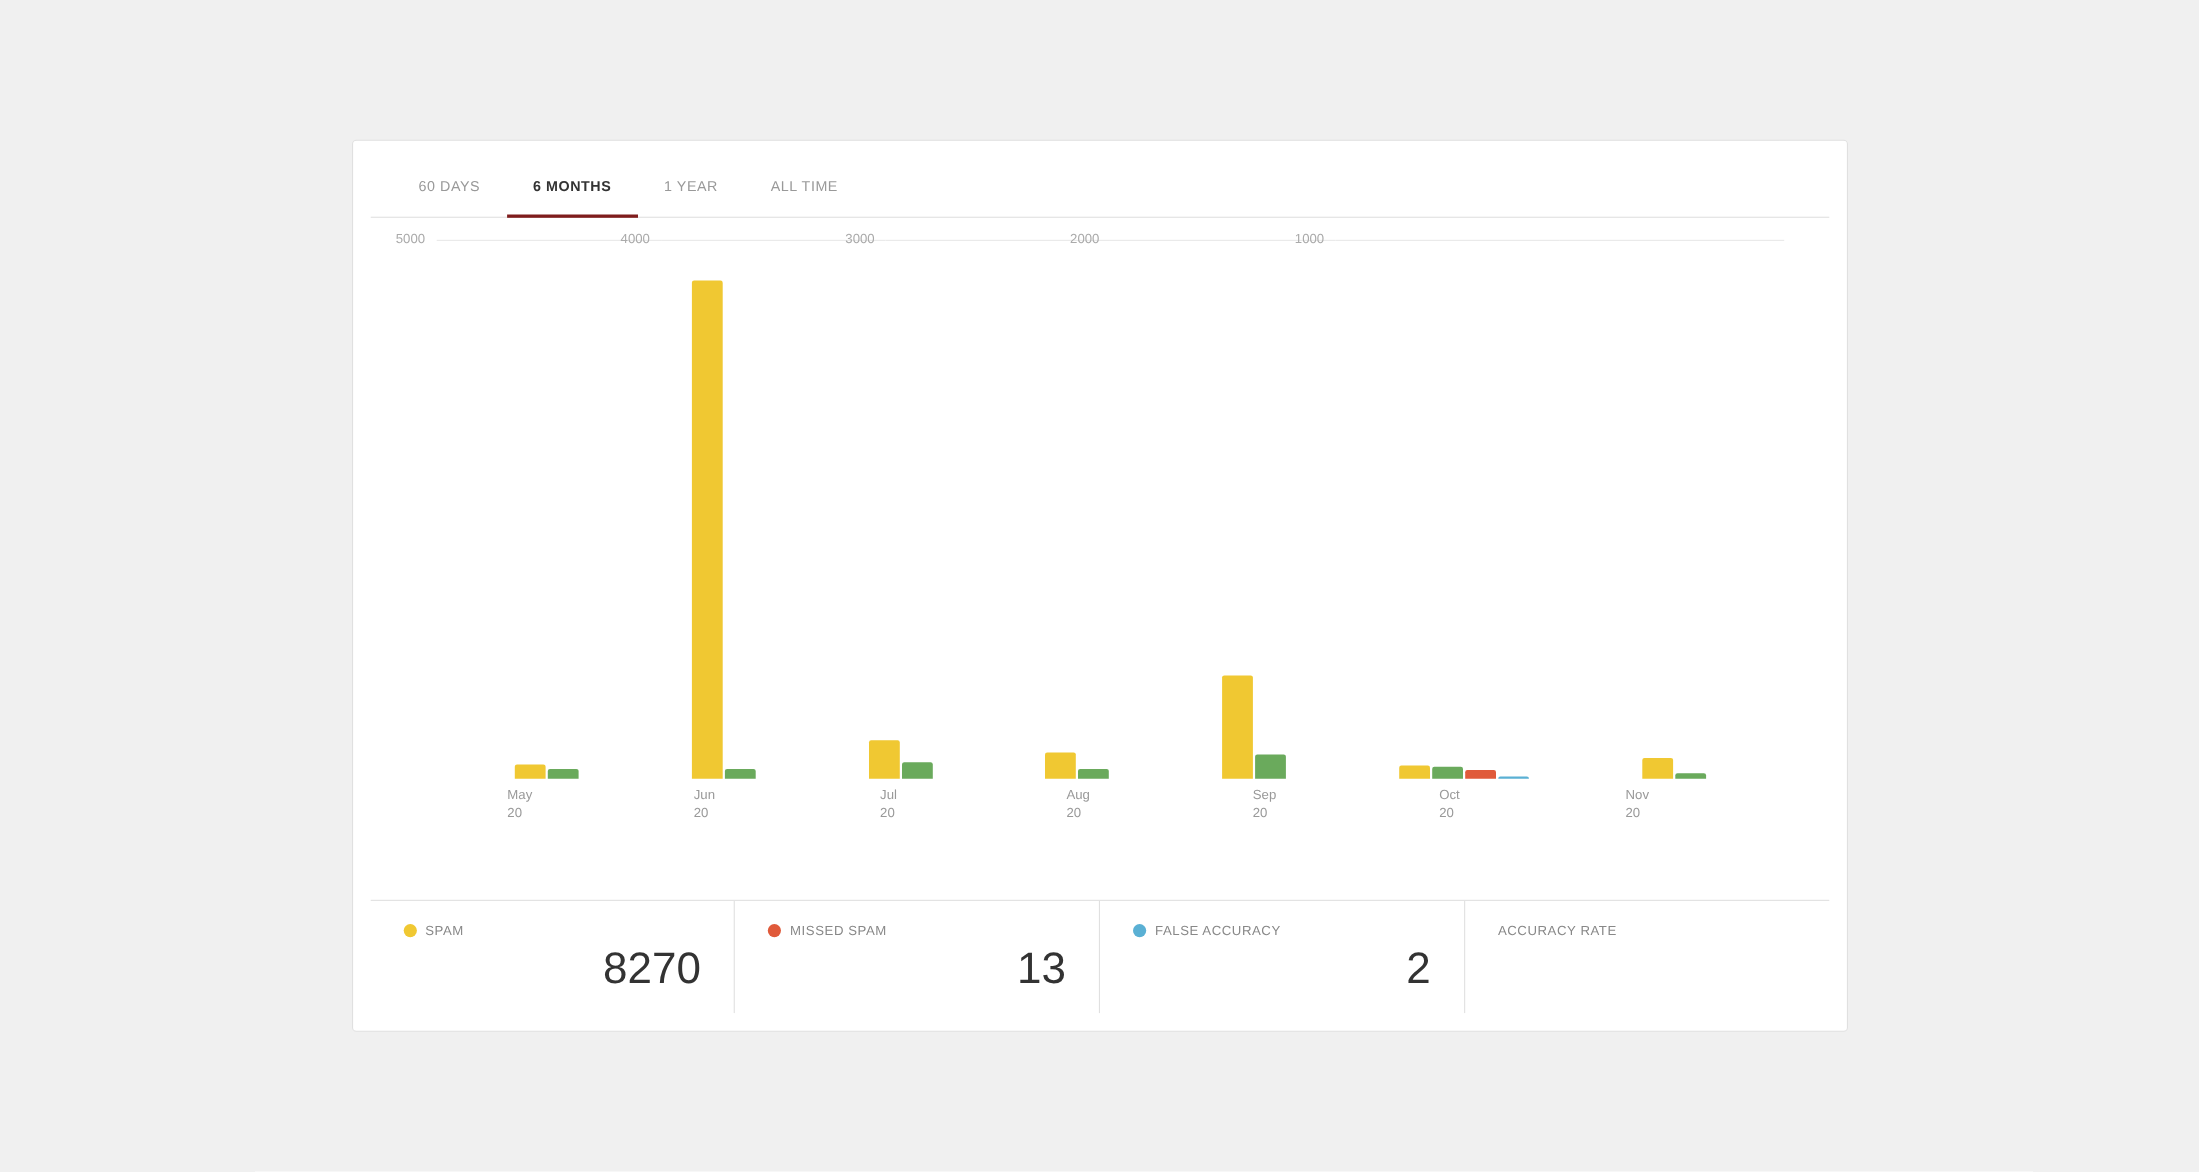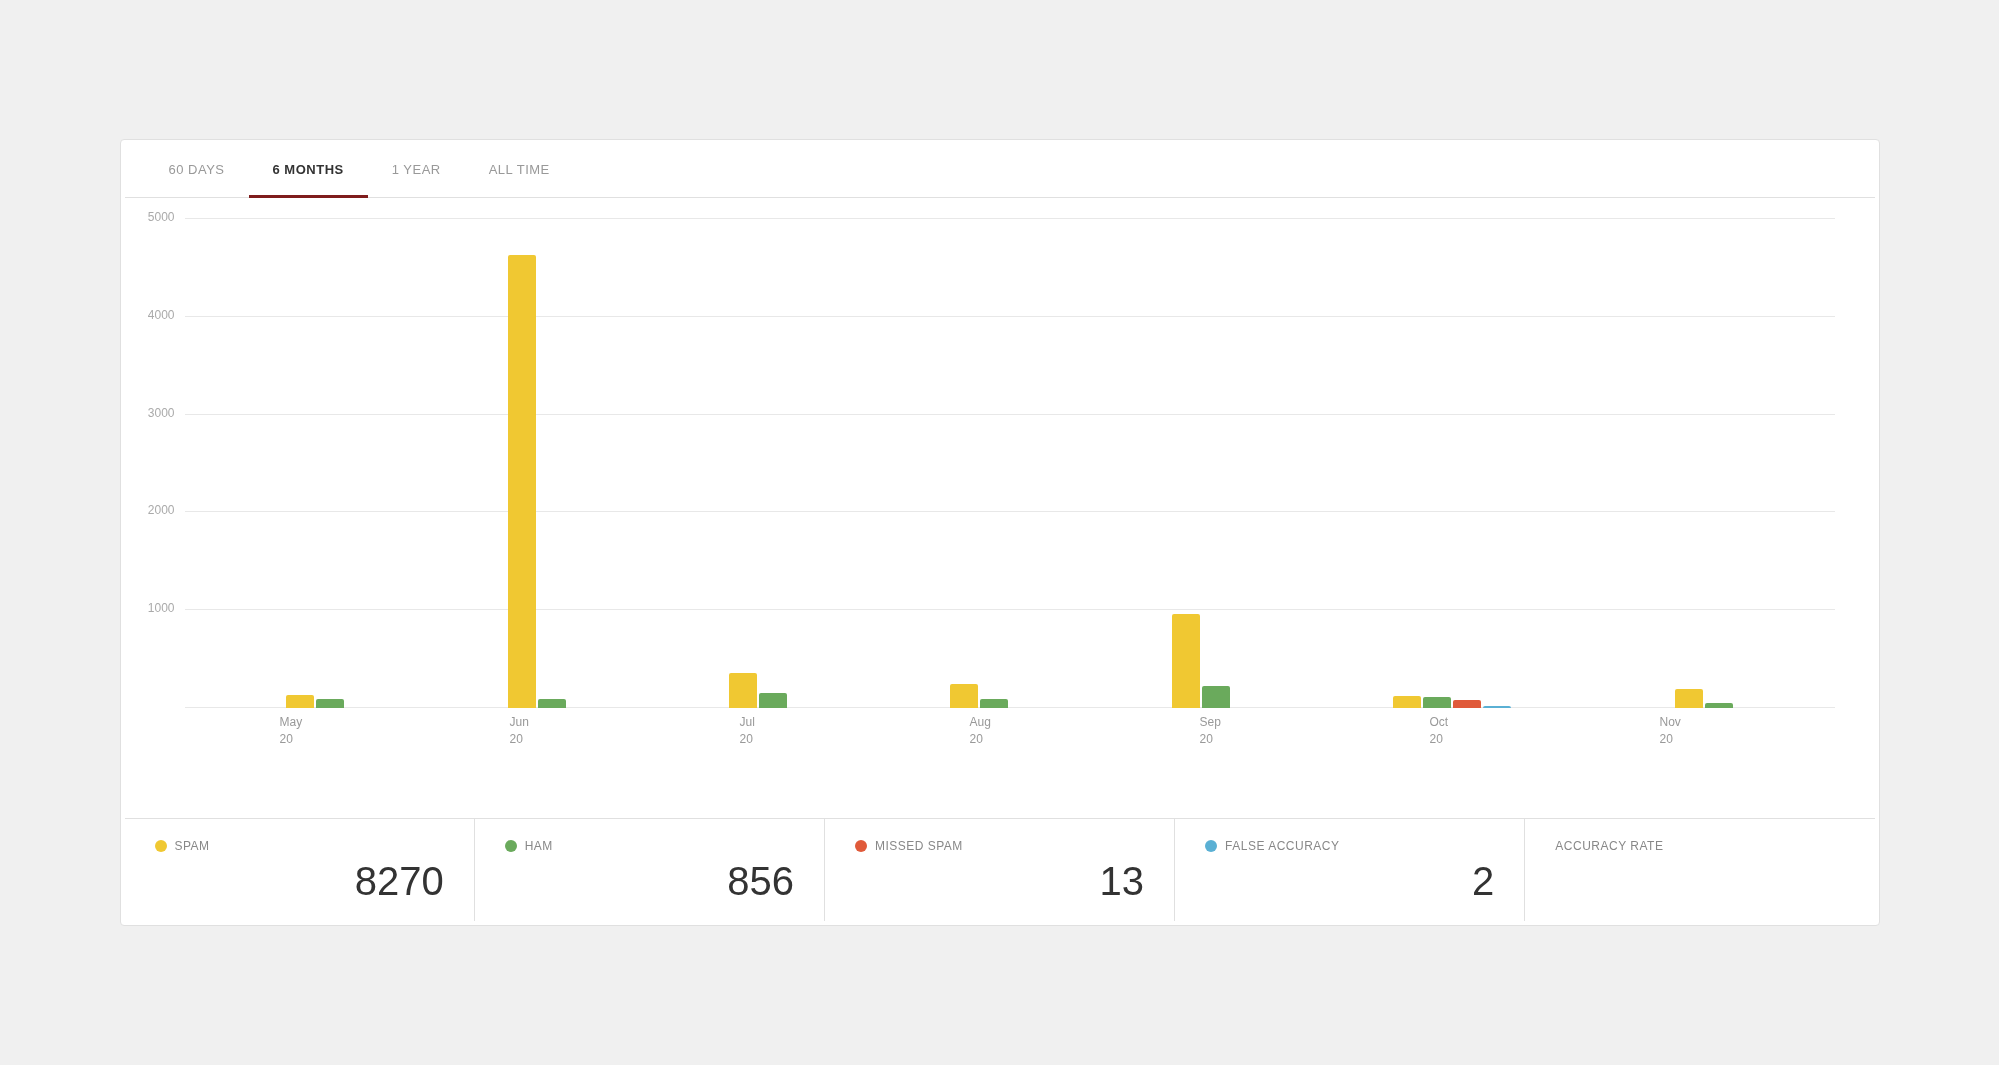--- a/index.html
+++ b/index.html
@@ -9,22 +9,22 @@
       display: flex;
       justify-content: center;
       align-items: center;
       min-height: 100vh;
       padding: 20px;
     }
     .card {
       background: #fff;
       border: 1px solid #e0e0e0;
       border-radius: 4px;
-      width: 1760px;
-      padding: 4px;
+      width: 1360px;
+      padding: 16px;
       overflow: hidden;
     }
     
     .tabs {
       display: flex;
       border-bottom: 1px solid #e0e0e0;
       padding: 0 20px;
     }
     .tab {
       padding: 18px 24px;
@@ -49,21 +49,21 @@
     .chart-area {
       position: relative;
       height: 530px;
       width: 100%;
     }
     
     .grid-lines {
       position: absolute;
       top: 0; left: 0; right: 0; bottom: 40px;
       display: flex;
-      flex-direction: column;
+      flex-direction: row;
       justify-content: space-between;
     }
     .grid-line {
       width: 100%;
       border-top: 1px solid #e8e8e8;
       position: relative;
     }
     .grid-label {
       position: absolute;
       left: -50px;
@@ -243,27 +243,20 @@
   <div class="stats-bar">
     <div class="stat-item">
       <div class="stat-label">
         <div class="dot" style="background:#f0c832;"></div>
         <span>SPAM</span>
       </div>
       <div class="stat-value">8270</div>
     </div>
     <div class="stat-item">
       <div class="stat-label">
-        <div class="dot" style="background:#6aaa5c;"></div>
-        <span>HAM</span>
-      </div>
-      <div class="stat-value">856</div>
-    </div>
-    <div class="stat-item">
-      <div class="stat-label">
         <div class="dot" style="background:#e05a3a;"></div>
         <span>MISSED SPAM</span>
       </div>
       <div class="stat-value">13</div>
     </div>
     <div class="stat-item">
       <div class="stat-label">
         <div class="dot" style="background:#5ab0d4;"></div>
         <span>FALSE ACCURACY</span>
       </div>

